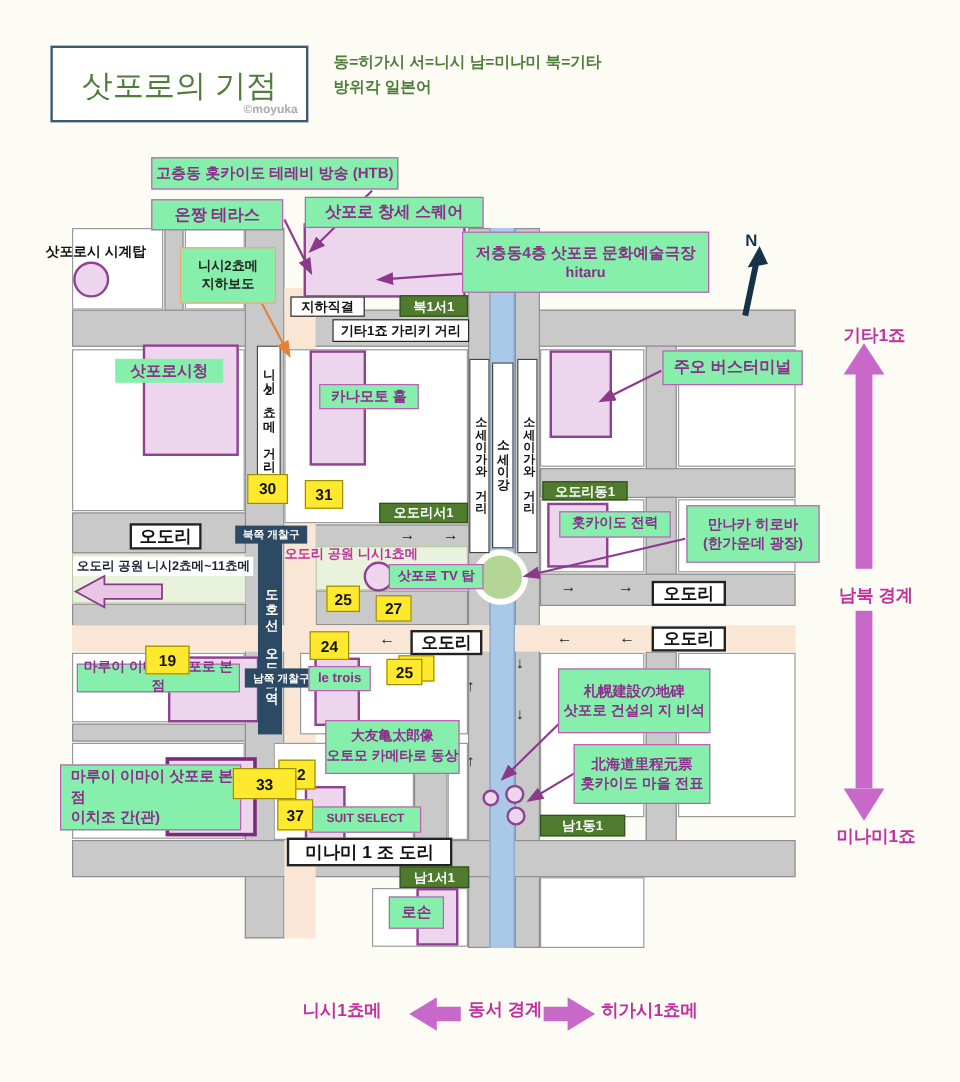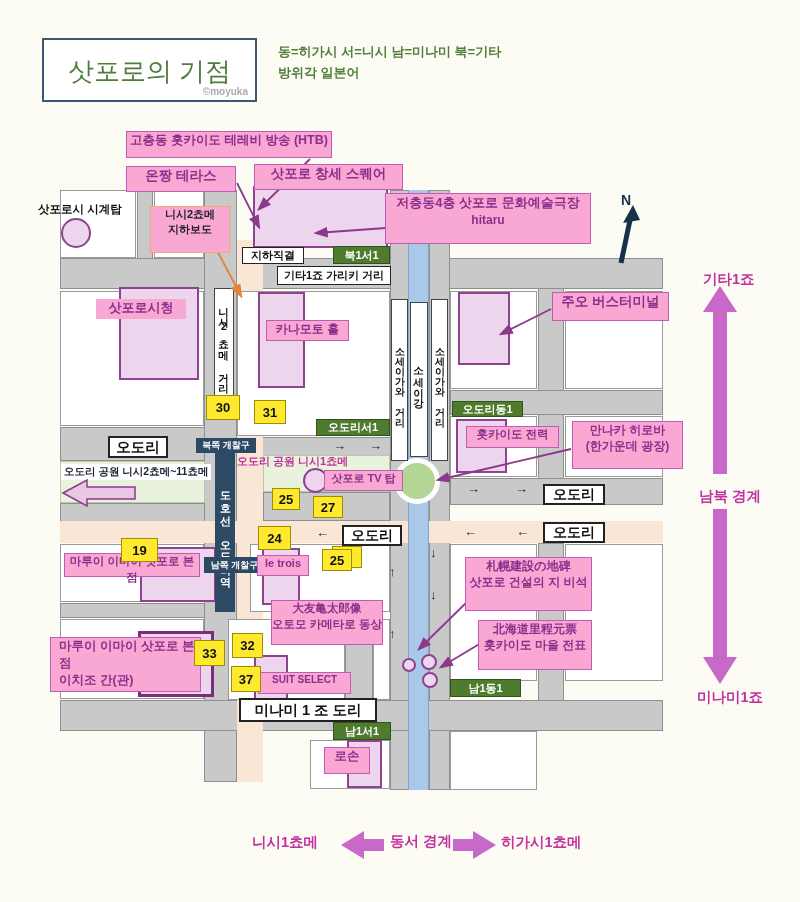--- a/index.html
+++ b/index.html
@@ -3,21 +3,21 @@
 <meta charset="utf-8">
 <style>
   *{box-sizing:border-box;margin:0;padding:0}
   html,body{width:800px;height:902px}
   body{background:#fcfcf4;font-family:"Liberation Sans",sans-serif;position:relative;overflow:hidden}
   .road{position:absolute;background:#c9c9c9;border:1px solid #8f8f8f;z-index:1}
   .block{position:absolute;background:#ffffff;border:1px solid #9a9a9a;z-index:2}
   .strip{position:absolute;z-index:1}
   .bldg{position:absolute;background:#edd6ed;border:2px solid #8d4390;z-index:4}
   .circ{position:absolute;background:#edd6ed;border:2px solid #8d4390;border-radius:50%;z-index:6}
-  .plabel{position:absolute;background:#f9a8d4;border:1.5px solid #c05cb8;color:#8b2f8b;font-weight:bold;display:flex;flex-direction:column;align-items:center;text-align:center;z-index:10;line-height:1.35}
+  .plabel{position:absolute;background:#86efac;border:1.5px solid #c05cb8;color:#8b2f8b;font-weight:bold;display:flex;flex-direction:column;align-items:center;justify-content:center;text-align:center;z-index:10;line-height:1.35}
   .wbox{position:absolute;background:#fff;border:2px solid #222;color:#111;font-weight:bold;display:flex;align-items:center;justify-content:center;z-index:9}
   .gbox{position:absolute;background:#4e7b2d;border:1px solid #33531c;color:#fff;font-weight:bold;display:flex;align-items:center;justify-content:center;z-index:9}
   .ybox{position:absolute;background:#ffe92e;border:1px solid #9b8e00;color:#111;font-weight:bold;display:flex;align-items:center;justify-content:center;z-index:11}
   .nbox{position:absolute;background:#2c4a63;color:#fff;font-weight:bold;display:flex;align-items:center;justify-content:center;z-index:9}
   .vbox{position:absolute;background:#fff;border:1px solid #444;display:flex;align-items:center;justify-content:center;z-index:7}
   .vtext{writing-mode:vertical-rl;text-orientation:upright;font-weight:bold;color:#111}
   .txt{position:absolute;font-weight:bold;z-index:10;white-space:nowrap}
   .pink{color:#c2319f}
   .sarrow{position:absolute;z-index:9;color:#222;font-weight:bold;font-size:13px;white-space:nowrap}
   svg.overlay{position:absolute;left:0;top:0;z-index:8;pointer-events:none}
@@ -176,21 +176,21 @@
 <div class="ybox" style="left:332px;top:546px;width:30px;height:22px"></div>
 <div class="ybox" style="left:322px;top:549px;width:30px;height:22px;font-size:13px">
     <span>25</span>
   </div>
 <div class="ybox" style="left:121px;top:538px;width:37px;height:24px;font-size:13px">
     <span>19</span>
   </div>
 <div class="ybox" style="left:232px;top:633px;width:31px;height:25px;font-size:13px">
     <span>32</span>
   </div>
-<div class="ybox" style="left:194px;top:640px;width:31px;height:26px;font-size:13px">
+<div class="ybox" style="left:194px;top:640px;width:53px;height:26px;font-size:13px">
     <span>33</span>
   </div>
 <div class="ybox" style="left:231px;top:666px;width:30px;height:26px;font-size:13px">
     <span>37</span>
   </div>
 
 <div class="plabel" style="left:126px;top:131px;width:206px;height:27px;font-size:12.5px">
     <span>고층동 홋카이도 테레비 방송 (HTB)</span>
   </div>
 <div class="plabel" style="left:126px;top:166px;width:110px;height:26px;font-size:13.5px">

